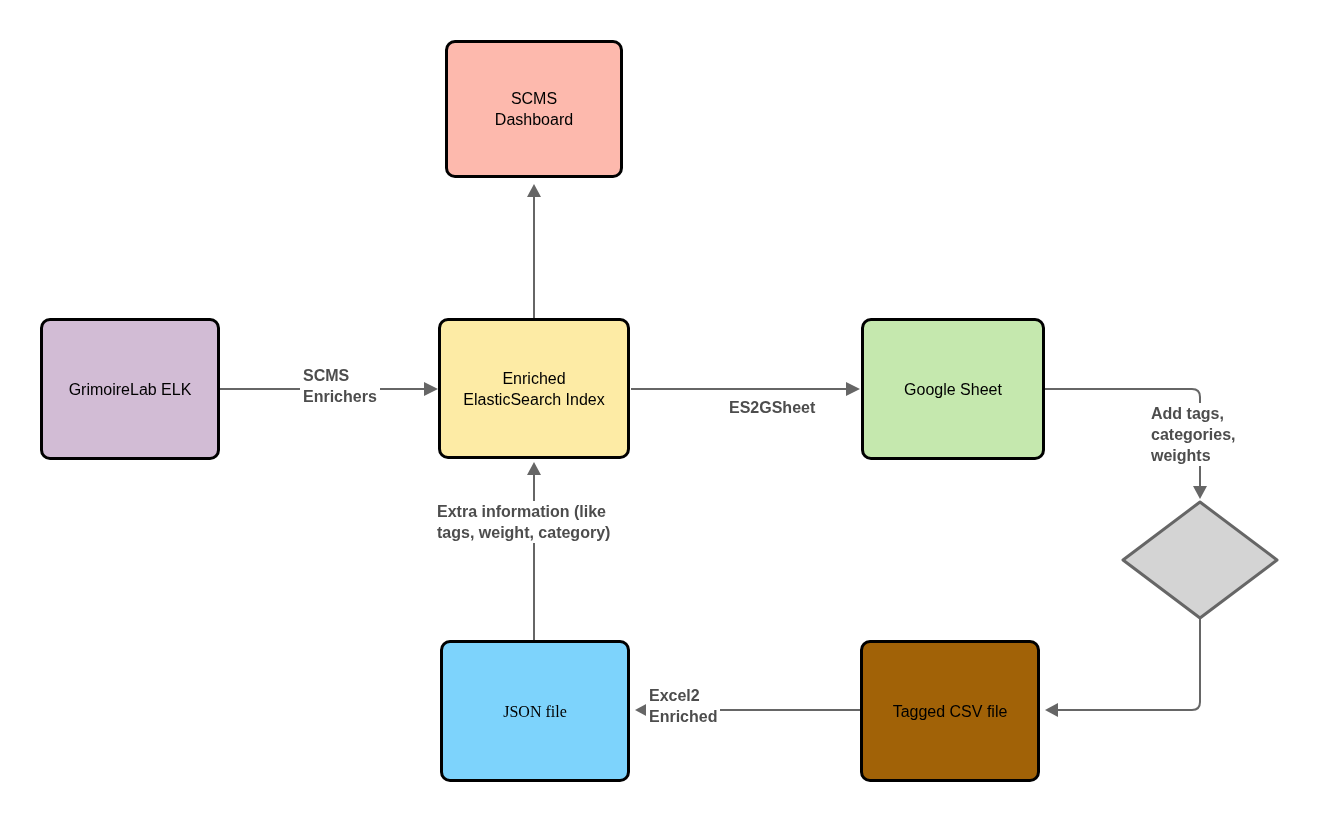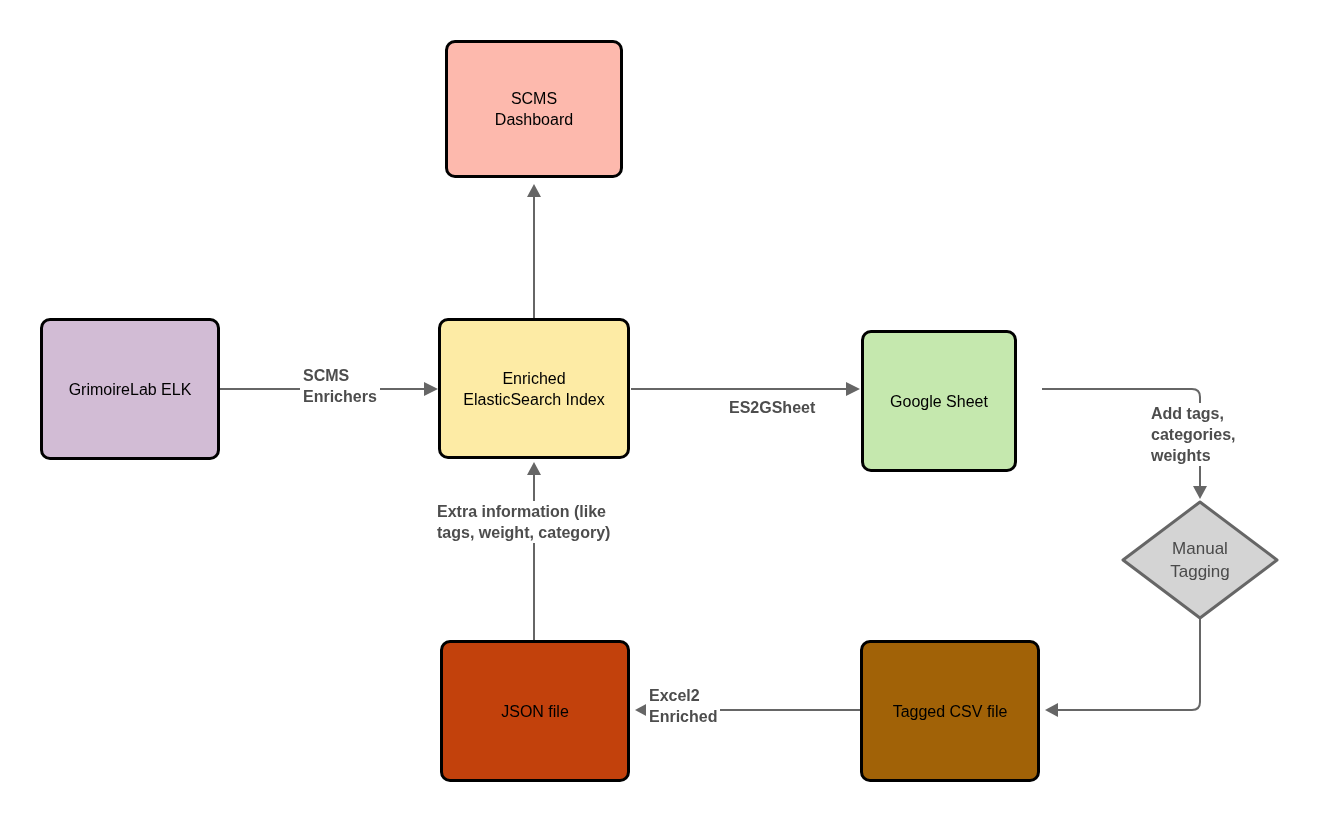--- a/index.html
+++ b/index.html
@@ -27,21 +27,21 @@
     text-align: center;
     font-size: 16px;
     line-height: 21px;
     color: #000000;
     white-space: pre-line;
     z-index: 2;
   }
   #node-scms-dashboard { left: 445px; top: 40px;  width: 178px; height: 138px; }
   #node-grimoirelab-elk{ left: 40px;  top: 318px; width: 180px; height: 142px; }
   #node-enriched-index { left: 438px; top: 318px; width: 192px; height: 141px; }
-  #node-google-sheet   { left: 861px; top: 318px; width: 156px; height: 142px; margin-top: 12px; }
+  #node-google-sheet   { left: 861px; top: 318px; width: 184px; height: 142px; }
   #node-json-file      { left: 440px; top: 640px; width: 190px; height: 142px; }
   #node-tagged-csv     { left: 860px; top: 640px; width: 180px; height: 142px; }
 
   .diamond-label {
     position: absolute;
     left: 1123px; top: 502px; width: 154px; height: 116px;
     display: flex; align-items: center; justify-content: center;
     text-align: center;
     font-size: 17px; line-height: 23px;
     color: #4a4a4a;
@@ -108,30 +108,28 @@
 
   <div class="node" id="node-enriched-index" style="background: rgb(253, 235, 165); text-align: center;">
     <span>Enriched
 ElasticSearch Index</span>
   </div>
 
   <div class="node" id="node-google-sheet" style="background: rgb(197, 232, 174);">
     <span>Google Sheet</span>
   </div>
 
-  <div class="node" id="node-json-file" style="background: #c2410c;">
+  <div class="node" id="node-json-file" style="background: #7dd3fc; font-family: Liberation Serif, serif;">
     <span>JSON file</span>
   </div>
 
   <div class="node" id="node-tagged-csv" style="background: #a16207;">
     <span>Tagged CSV file</span>
   </div>
 
-  <div class="diamond-label">Manual
-Tagging</div>
 
   <div class="edge-label" id="label-scms-enrichers">SCMS
 Enrichers</div>
   <div class="edge-label" id="label-es2gsheet">ES2GSheet</div>
   <div class="edge-label" id="label-extra-information">Extra information (like
 tags, weight, category)</div>
   <div class="edge-label" id="label-add-tags">Add tags,
 categories,
 weights</div>
   <div class="edge-label" id="label-excel2dashboard">Excel2

